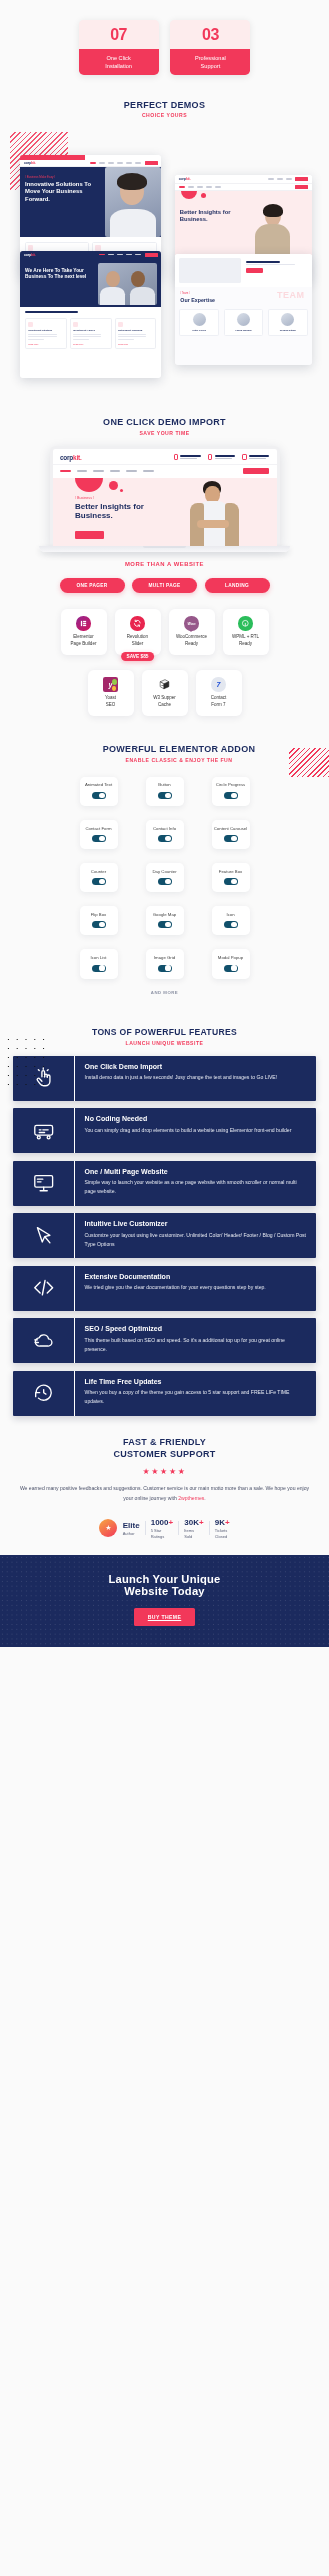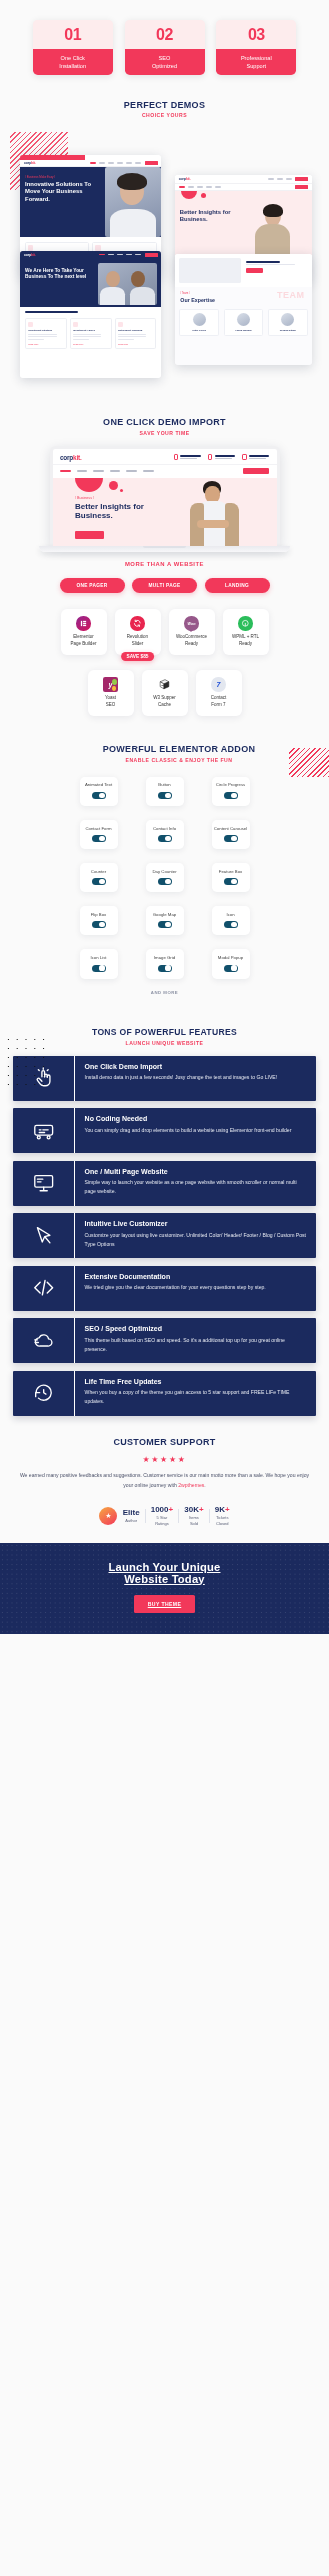--- a/index.html
+++ b/index.html
@@ -242,21 +242,21 @@
   .support-txt {
     font-size: 5.1px; line-height: 1.95; color: #4a5068; margin-top: 7.5px;
   }
   .support-txt a { color:#f2385a; text-decoration:none; }
 
   
   .stats {
     display:flex; align-items:center; justify-content:center;
     gap: 5.3px; margin-top: 14px; padding: 0 7.5px;
   }
-  .stat { text-align:center; }
+  .stat { }
   .stat .big { font-size: 8px; font-weight:700; color:#1b2a5e; }
   .stat .big em { color:#f2385a; font-style:normal; }
   .stat .sm { font-size: 4px; color:#5b6178; line-height:1.4; margin-top:1.1px; }
   .stat-badge {
     width: 18px; height: 18px; border-radius:50%;
     background: linear-gradient(145deg,#f7a941,#f2385a);
     display:flex; align-items:center; justify-content:center; color:#fff;
     font-size: 7px;
   }
   .divider-v { width:0.5px; height:14px; background:#dfe2ea; }
@@ -265,43 +265,38 @@
   .cta {
     margin-top: 16px; background:#1b2a5e; text-align:center;
     padding: 18px 10.7px 21.4px; position:relative; overflow:hidden;
   }
   .cta::before {
     content:""; position:absolute; inset:0;
     background-image: radial-gradient(rgba(255,255,255,.13) 0.6px, transparent 0.7px);
     background-size: 4.8px 4.8px;
   }
   .cta-t {
-    position:relative; color:#fff; font-size: 11.2px; font-weight:700; letter-spacing:0.2px;text-decoration:underline;
+    position:relative; color:#fff; font-size: 11.2px; font-weight:700; letter-spacing:0.2px;
   }
   .cta-btn {
     position:relative; display:inline-block; margin-top: 10.7px;
     background:#f2385a; color:#fff; font-size: 5.1px; font-weight:700;
     letter-spacing:0.4px; padding: 5.9px 14px; border-radius:1.6px;
   }
 </style>
 </head>
 <body>
 
 <div class="page">
 
   <div class="topcards">
     <div class="tcard">
-      <div class="tcard-num">01</div>
+      <div class="tcard-num">07</div>
       <div class="tcard-label" style="white-space:pre-line">One Click
 Installation</div>
-    </div>
-    <div class="tcard">
-      <div class="tcard-num">02</div>
-      <div class="tcard-label" style="white-space:pre-line">SEO
-Optimized</div>
     </div>
     <div class="tcard">
       <div class="tcard-num">03</div>
       <div class="tcard-label" style="white-space:pre-line">Professional
 Support</div>
     </div>
   </div>
 
   <div class="sec-head" style="margin-top:24.6px">
     <div class="sec-title">PERFECT DEMOS</div>
@@ -810,20 +805,21 @@
       </div>
       <div class="feat-body">
         <div class="feat-t">Life Time Free Updates</div>
         <div class="feat-d">When you buy a copy of the theme you gain access to 5 star support and FREE LIFe TIME updates.</div>
       </div>
     </div>
 
   </div>
 
   <div class="support">
+    <div class="sec-title two">FAST &amp; FRIENDLY</div>
     <div class="sec-title two">CUSTOMER SUPPORT</div>
     <div class="stars">★★★★★</div>
     <div class="support-txt">
       <span>We earned many positive feedbacks and suggestions.  Customer service is our main motto more than a sale. We hope you enjoy your online journey with </span><a href="#">2wpthemes</a><span>.</span>
     </div>
   </div>
 
   <div class="stats">
     <div class="stat-badge">★</div>
     <div class="stat">

